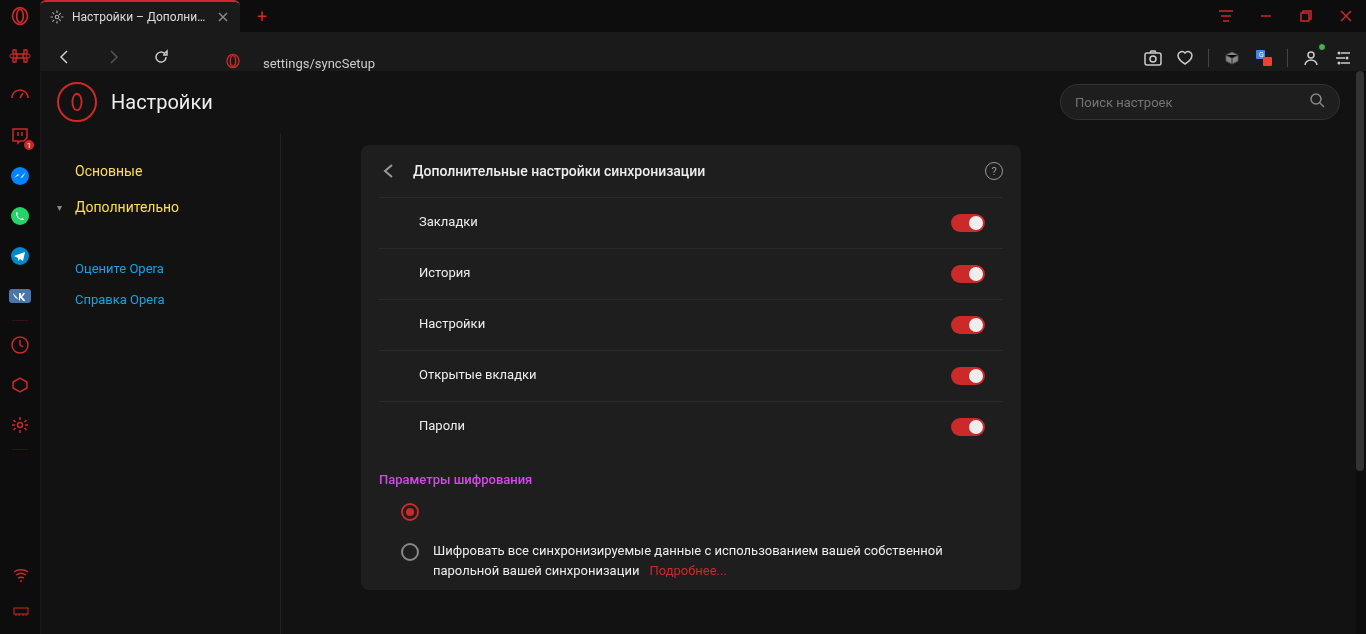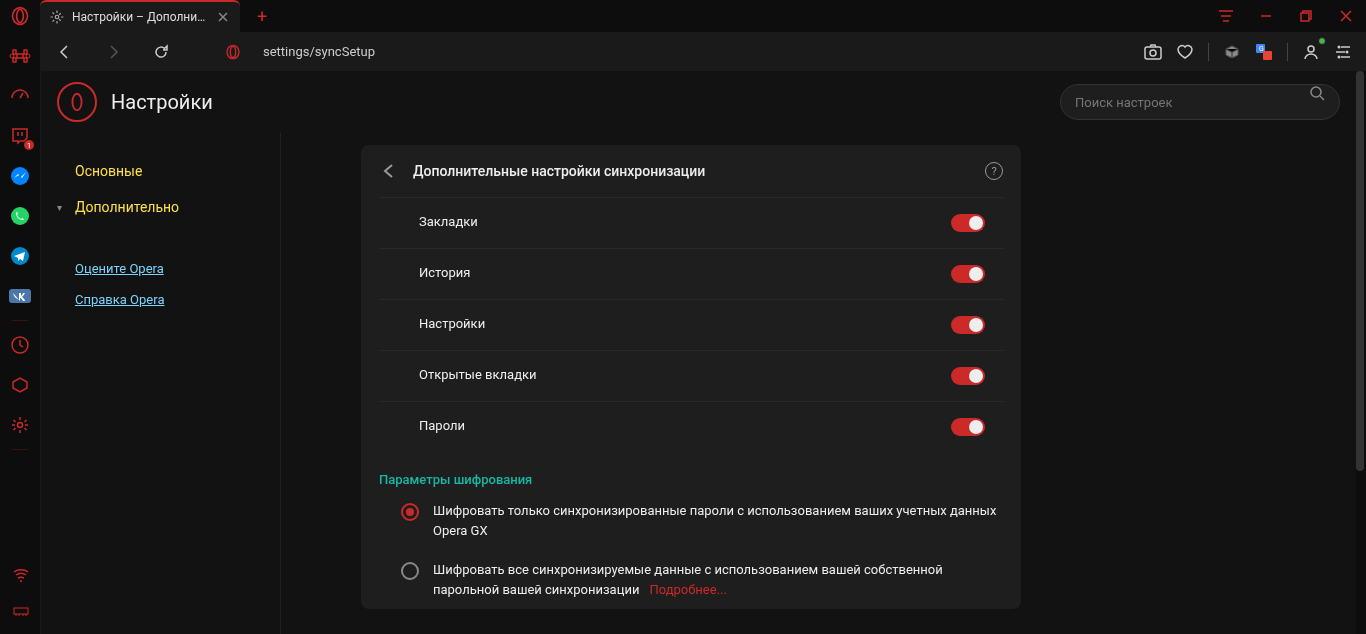--- a/index.html
+++ b/index.html
@@ -11,58 +11,58 @@
 .tab-icon{width:14px;height:14px;display:flex;align-items:center;justify-content:center;color:#aaa}
 .tab-title{font-size:12px;color:#ddd;white-space:nowrap;overflow:hidden;text-overflow:ellipsis;flex:1}
 .tab-close{width:14px;height:14px;color:#888;cursor:pointer;display:flex;align-items:center;justify-content:center}
 .tab-add{width:24px;height:24px;color:#cc2929;margin-left:10px;display:flex;align-items:center;justify-content:center;cursor:pointer;font-size:18px}
 .win-controls{position:absolute;right:0;top:0;display:flex;height:32px}
 .win-btn{width:40px;display:flex;align-items:center;justify-content:center;cursor:pointer}
 .win-btn.menu{color:#cc2929}
 .win-btn.min{color:#cc2929}
 .win-btn.max{color:#cc2929}
 .win-btn.close{color:#cc2929}
-.toolbar{height:39px;background:#1a1a1a;display:flex;align-items:center;padding:0 10px;gap:20px;margin-left:41px}
+.toolbar{height:39px;background:#1a1a1a;display:flex;align-items:flex-end;padding:0 10px;gap:20px;margin-left:41px}
 .nav-btn{width:28px;height:28px;display:flex;align-items:center;justify-content:center;color:#777;cursor:pointer;border-radius:4px}
 .addr-icon{width:20px;height:20px;display:flex;align-items:center;justify-content:center}
 .addr-text{font-size:13px;color:#ccc;flex:1}
 .toolbar-right{display:flex;gap:6px;margin-left:auto;align-items:center}
 .tool-icon{width:26px;height:26px;display:flex;align-items:center;justify-content:center;color:#ccc;cursor:pointer;border-radius:4px;font-size:16px;position:relative}
 .tool-sep{width:1px;height:18px;background:#444;margin:0 4px}
 .sidebar{position:absolute;left:0;top:32px;width:41px;height:602px;background:#0d0d0d;border-right:1px solid #1a1a1a;display:flex;flex-direction:column;align-items:center;padding-top:8px;gap:8px}
 .sb-icon{width:32px;height:32px;display:flex;align-items:center;justify-content:center;cursor:pointer;border-radius:6px;position:relative}
 .sb-badge{position:absolute;bottom:2px;right:2px;background:#cc2929;color:#fff;font-size:8px;min-width:10px;height:10px;border-radius:5px;display:flex;align-items:center;justify-content:center;padding:0 2px}
 .sb-divider{width:16px;height:1px;background:#3a1010}
 .sb-bottom{position:absolute;left:0;bottom:0;width:41px;display:flex;flex-direction:column;align-items:center;padding-bottom:6px;gap:4px}
 .main{position:absolute;left:41px;top:71px;right:10px;bottom:0;background:#121212;display:flex}
 .settings-header{position:absolute;top:0;left:0;right:0;height:62px;display:flex;align-items:center;padding:0 16px;gap:14px}
 .settings-logo{width:40px;height:40px;border:2px solid #cc2929;border-radius:50%;display:flex;align-items:center;justify-content:center}
 .settings-title{font-size:20px;color:#eee;font-weight:400}
-.search-box{margin-left:auto;width:280px;height:36px;background:#1e1e1e;border:1px solid #333;border-radius:18px;display:flex;padding:0 14px;gap:8px}
+.search-box{margin-left:auto;width:280px;height:36px;background:#1e1e1e;border:1px solid #333;border-radius:18px;display:flex;align-items:center;padding:0 14px;gap:8px}
 .search-input{flex:1;background:none;border:none;outline:none;color:#ccc;font-size:13px}
 .search-icon{color:#888}
 .settings-body{position:absolute;top:62px;left:0;right:0;bottom:0;display:flex}
 .settings-nav{width:240px;border-right:1px solid #222;padding:20px 0 0 16px}
 .nav-item{padding:10px 0;font-size:14px;color:#fde047;cursor:pointer;display:flex;align-items:center;gap:6px}
 .nav-item.expandable::before{content:"▾";font-size:10px;color:#888;width:12px}
 .nav-item:not(.expandable){padding-left:18px}
-.nav-link{color:#7dd3fc;text-decoration:underline;font-size:13px;padding:8px 0 8px 18px;cursor:pointer;display:block}
+.nav-link{color:#0ea5e9;font-size:13px;padding:8px 0 8px 18px;cursor:pointer;display:block}
 .nav-spacer{height:28px}
 .settings-content{flex:1;padding:12px 0 0 80px;position:relative;overflow-y:auto}
 .panel{width:660px;background:#1e1e1e;border-radius:8px;overflow:hidden}
 .panel-header{display:flex;align-items:center;padding:16px 18px;gap:14px}
 .back-arrow{color:#999;cursor:pointer;width:20px;height:20px;display:flex;align-items:center;justify-content:center}
 .panel-title{font-size:14px;color:#eee;font-weight:500;flex:1}
 .help-icon{width:18px;height:18px;border:1.5px solid #999;border-radius:50%;display:flex;align-items:center;justify-content:center;font-size:11px;color:#999;cursor:pointer}
 .toggle-row{display:flex;padding:16px 18px 16px 40px;border-top:1px solid #2a2a2a;margin:0 18px}
 .toggle-row:first-of-type{border-top:none;margin-top:12px}
 .toggle-label{flex:1;font-size:13px;color:#eee}
 .toggle{width:34px;height:18px;background:#cc2929;border-radius:10px;position:relative;cursor:pointer}
 .toggle::after{content:"";position:absolute;width:14px;height:14px;background:#eee;border-radius:50%;top:2px;right:2px}
-.section-title{padding:20px 18px 4px 18px;font-size:13px;color:#14b8a6;font-weight:500}
+.section-title{padding:20px 18px 4px 18px;font-size:13px;color:#d946ef;font-weight:500}
 .radio-row{display:flex;align-items:flex-start;padding:10px 18px 10px 40px;gap:14px}
 .radio{width:18px;height:18px;border:2px solid #cc2929;border-radius:50%;flex-shrink:0;margin-top:2px;cursor:pointer;display:flex;align-items:center;justify-content:center}
 .radio.checked::after{content:"";width:8px;height:8px;background:#cc2929;border-radius:50%}
 .radio:not(.checked){border-color:#888}
 .radio-label{font-size:13px;color:#eee;line-height:1.5}
 .radio-link{color:#cc2929;margin-left:10px;cursor:pointer}
 .scrollbar{position:absolute;right:2px;top:71px;width:8px;height:563px}
 .scroll-thumb{position:absolute;right:0;top:0;width:8px;height:400px;background:#333;border-radius:4px}
 .green-dot{position:absolute;top:-2px;right:-2px;width:8px;height:8px;background:#4caf50;border-radius:50%;border:1px solid #1a1a1a}
 </style>
@@ -321,21 +321,20 @@
           <div class="toggle-label">Открытые вкладки</div>
           <div class="toggle"></div>
         </div>
         <div class="toggle-row">
           <div class="toggle-label">Пароли</div>
           <div class="toggle"></div>
         </div>
         <div class="section-title">Параметры шифрования</div>
         <div class="radio-row">
           <div class="radio checked"></div>
-          <div class="radio-label">Шифровать только синхронизированные пароли с использованием ваших учетных данных Opera GX</div>
         </div>
         <div class="radio-row">
           <div class="radio"></div>
           <div class="radio-label"><span>Шифровать все синхронизируемые данные с использованием вашей собственной парольной вашей синхронизации</span><span class="radio-link">Подробнее...</span></div>
         </div>
       </div>
     </div>
   </div>
 </div>
 

